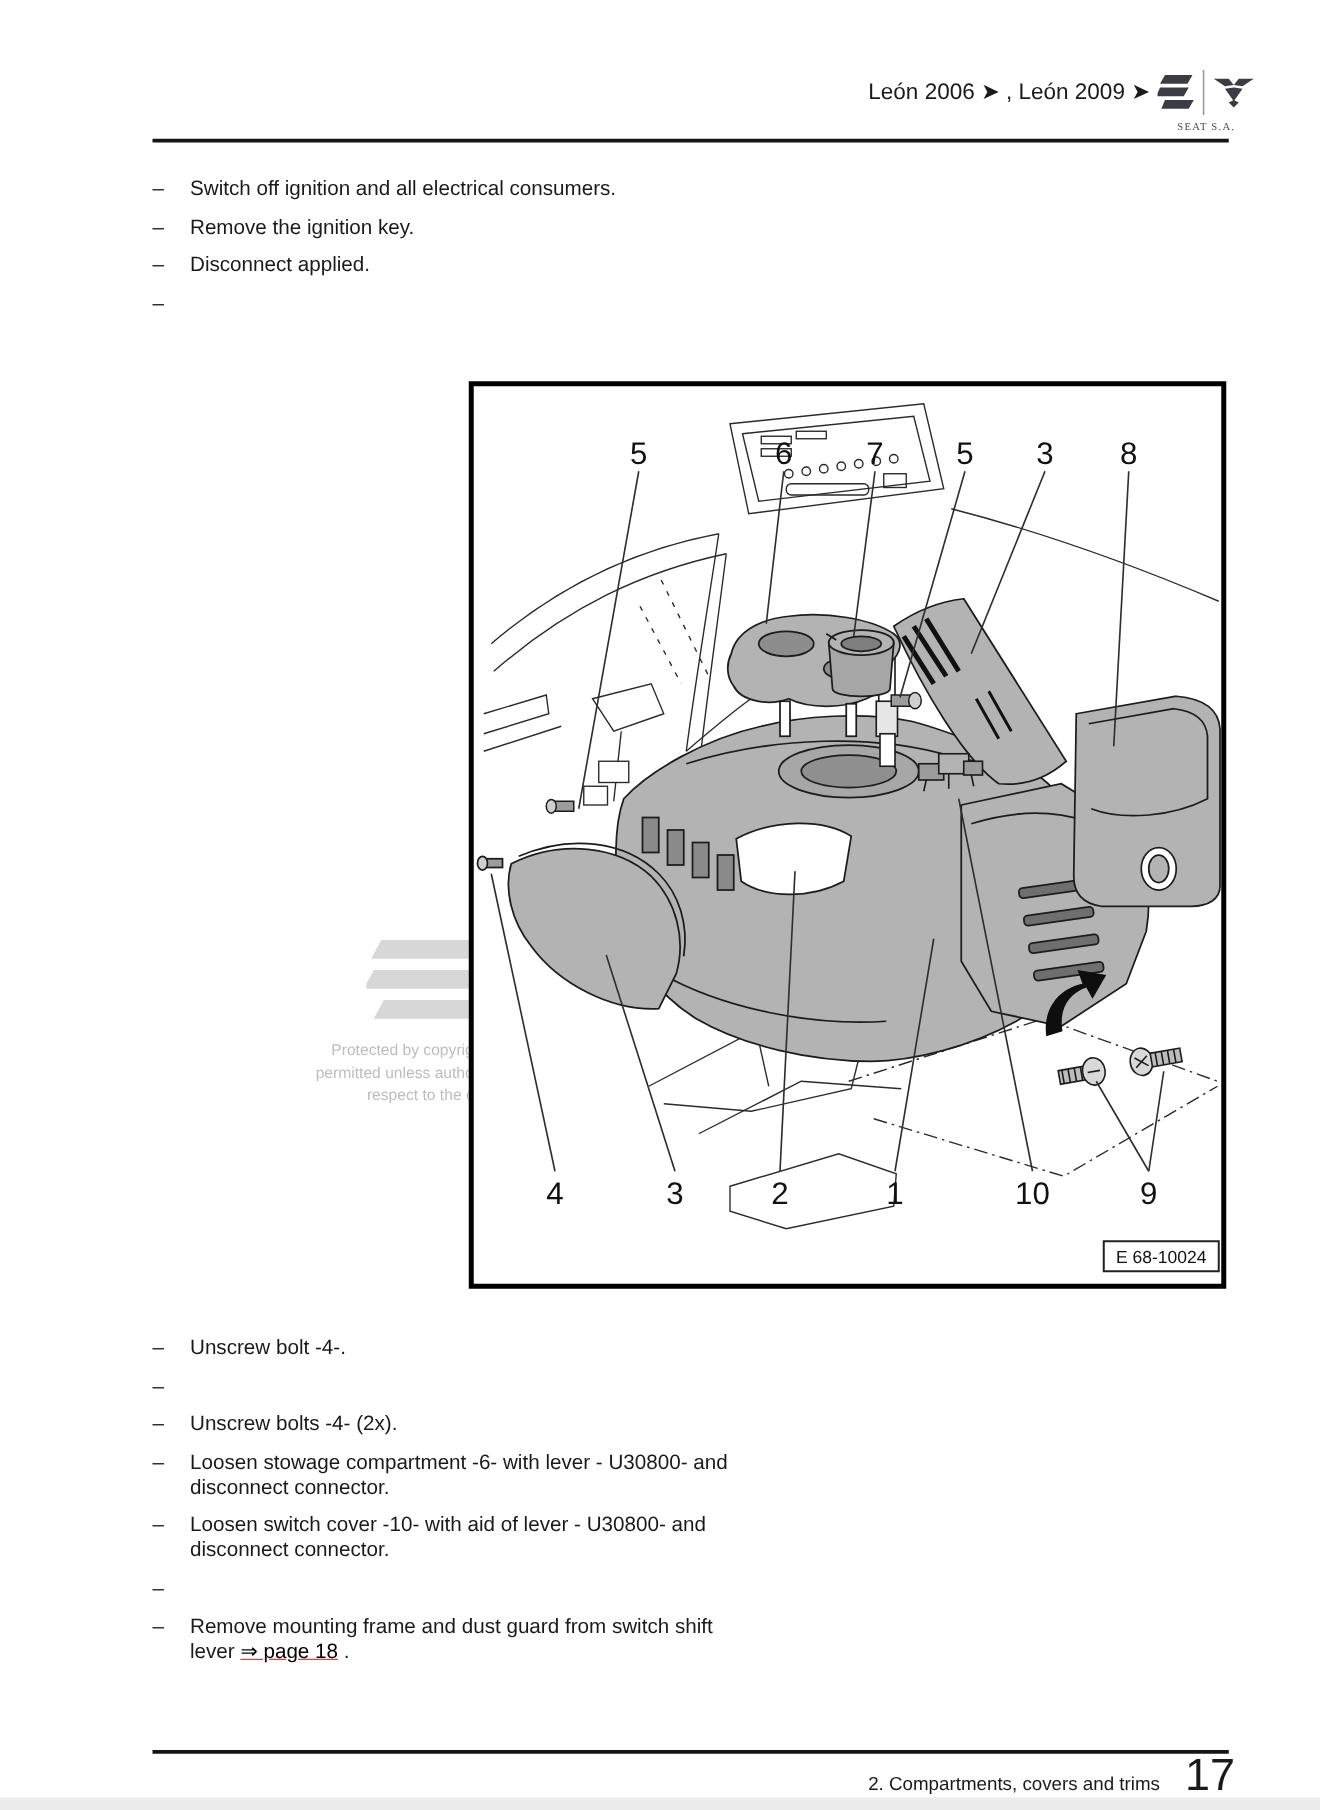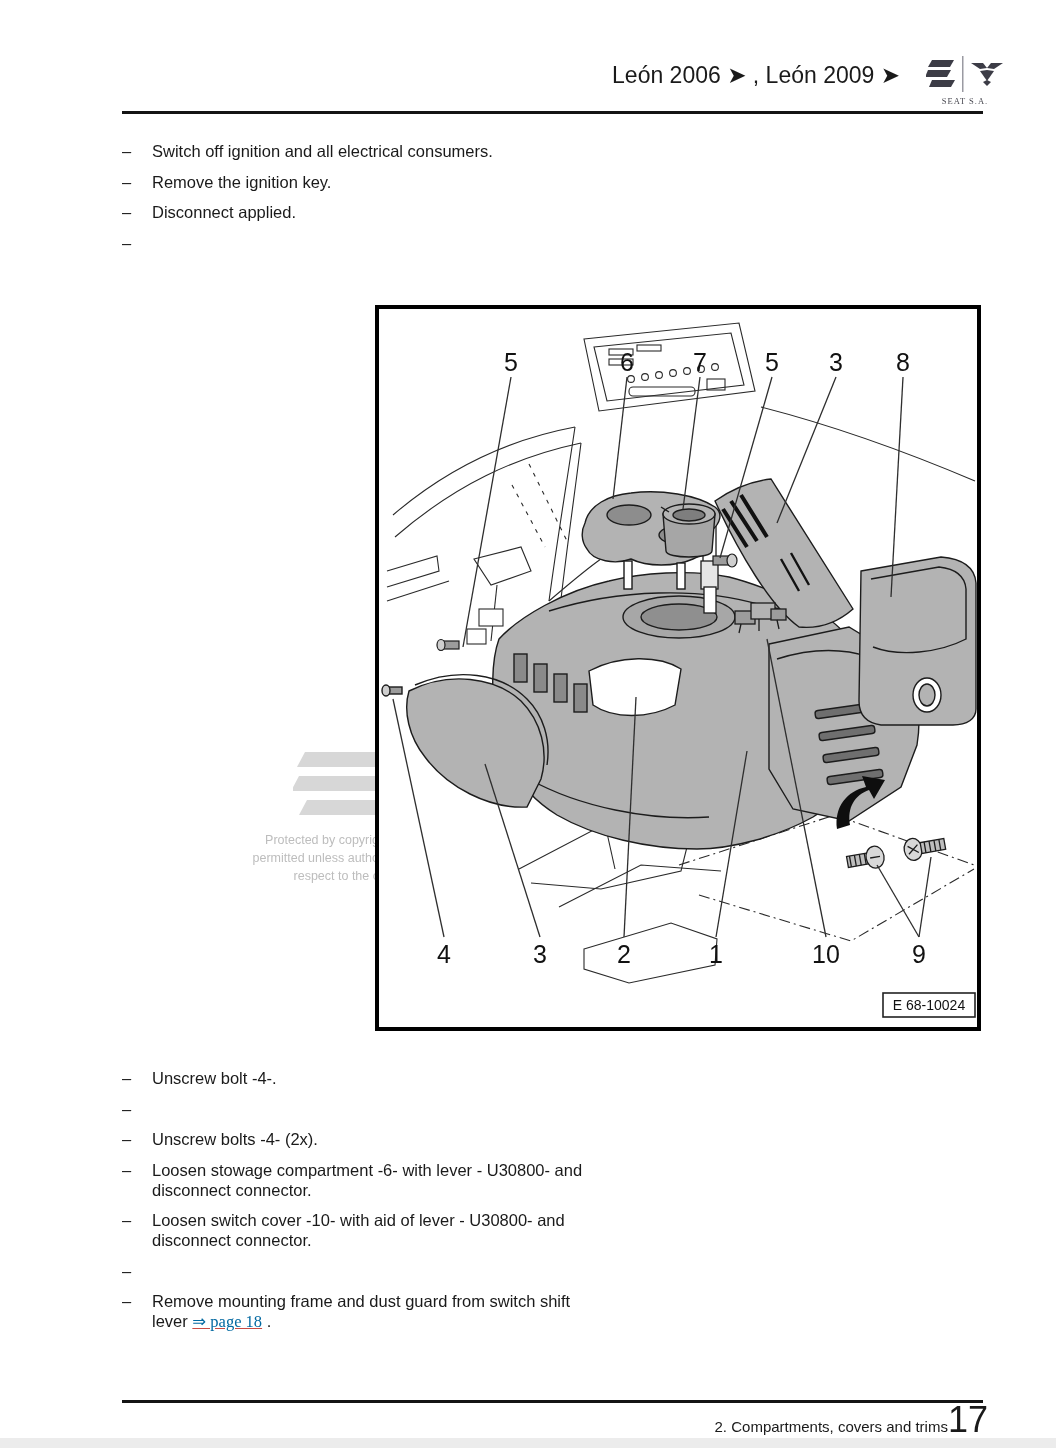--- a/index.html
+++ b/index.html
@@ -2,21 +2,21 @@
 <html><head>
 <meta charset="utf-8">
 <style>
   html,body { margin:0; padding:0; background:#ffffff; }
   .page {
     position:relative; width:1056px; height:1448px; margin:0 auto;
     background:#ffffff; overflow:hidden;
     font-family:"Liberation Sans", sans-serif; color:#1a1a1a;
   }
   
-  .hdr-line { position:absolute; right:156px; text-align:right; font-size:23px; white-space:nowrap; }
+  .hdr-line { position:absolute; right:136px; text-align:right; font-size:18px; white-space:nowrap; }
   .hdr-line1 { top:62px; }
   .hdr-line2 { top:86px; }
   .brand { position:absolute; left:926px; top:56px; width:78px; height:50px;font-family:Liberation Serif, serif; }
   .brand-row { display:flex; align-items:center; gap:6px; }
   .brand-cap { position:absolute; top:40px; left:0; width:78px; text-align:center;
                font-size:8.5px; letter-spacing:1px; color:#4a4a52; }
   .rule { position:absolute; background:#141414; }
   .rule-top { left:122px; top:111px; width:861px; height:3px; }
   .rule-bot { left:122px; top:1400px; width:861px; height:3px; }
   
@@ -30,21 +30,21 @@
   
   .wm-s { position:absolute; left:293px; top:746px; z-index:1; }
   .wm-text { position:absolute; left:100px; top:831px; width:279px; z-index:1;
              text-align:right; font-size:12.5px; line-height:18px; color:#bdbdbd; }
   
   .figure { position:absolute; left:375px; top:305px; width:598px; height:718px;
             border:4px solid #000; background:#ffffff; z-index:2; }
   .figure svg { display:block; }
   
   .footer-row { position:absolute; left:122px; top:1402px; width:866px;
-                display:flex; justify-content:flex-end; align-items:baseline; gap:0; }
+                display:flex; justify-content:flex-end; align-items:baseline; gap:20px; }
   .footer-section { font-size:15px; }
   .footer-page { font-size:36px; line-height:1; }
   .bottom-band { position:absolute; left:0; top:1438px; width:1056px; height:10px; background:#ececec; }
 </style>
 </head>
 <body>
 
 <div class="page">
 
   <div class="hdr-line hdr-line1">León 2006 ➤ , León 2009 ➤</div>
@@ -312,21 +312,21 @@
       <span class="dash">–</span>
       <span class="txt">Loosen switch cover -10- with aid of lever - U30800- and
 disconnect connector.</span>
     </div>
     <div class="step">
       <span class="dash">–</span>
     </div>
     <div class="step">
       <span class="dash">–</span>
       <span class="txt"><span>Remove mounting frame and dust guard from switch shift
-lever </span><span class="link-red" style="color: #0369a1; font-family: Liberation Serif, serif;">⇒ page 18</span><span> .</span></span>
+lever </span><span class="link-red" style="color: #000000;">⇒ page 18</span><span> .</span></span>
     </div>
   </div>
 
   <div class="rule rule-bot"></div>
   <div class="footer-row">
     <span class="footer-section">2. Compartments, covers and trims</span>
     <span class="footer-page">17</span>
   </div>
   <div class="bottom-band"></div>
 

